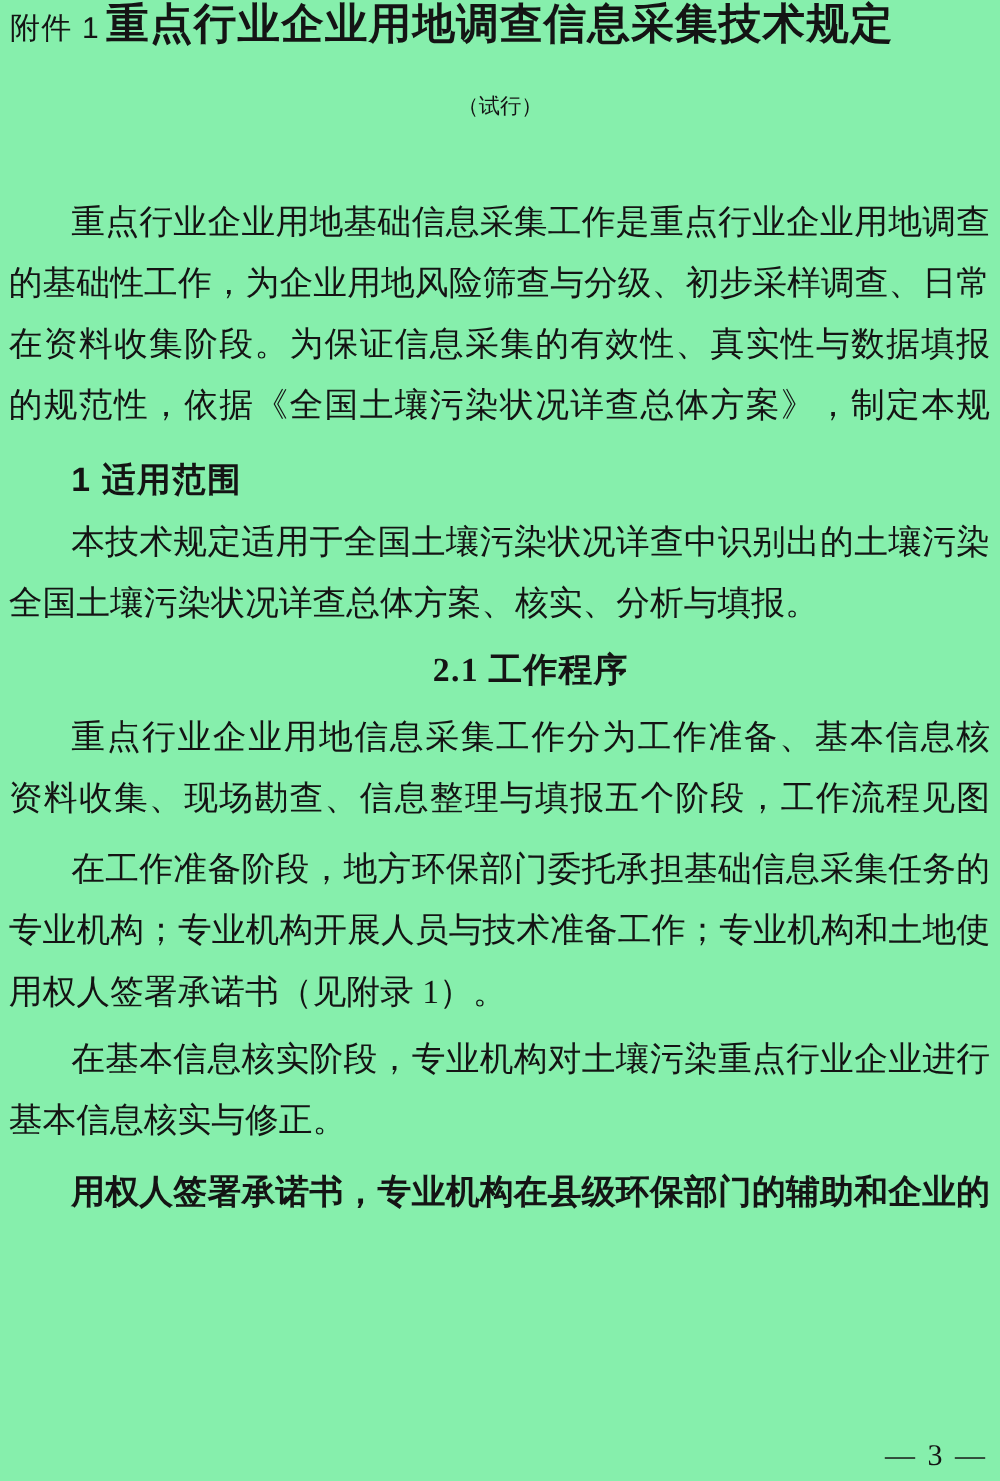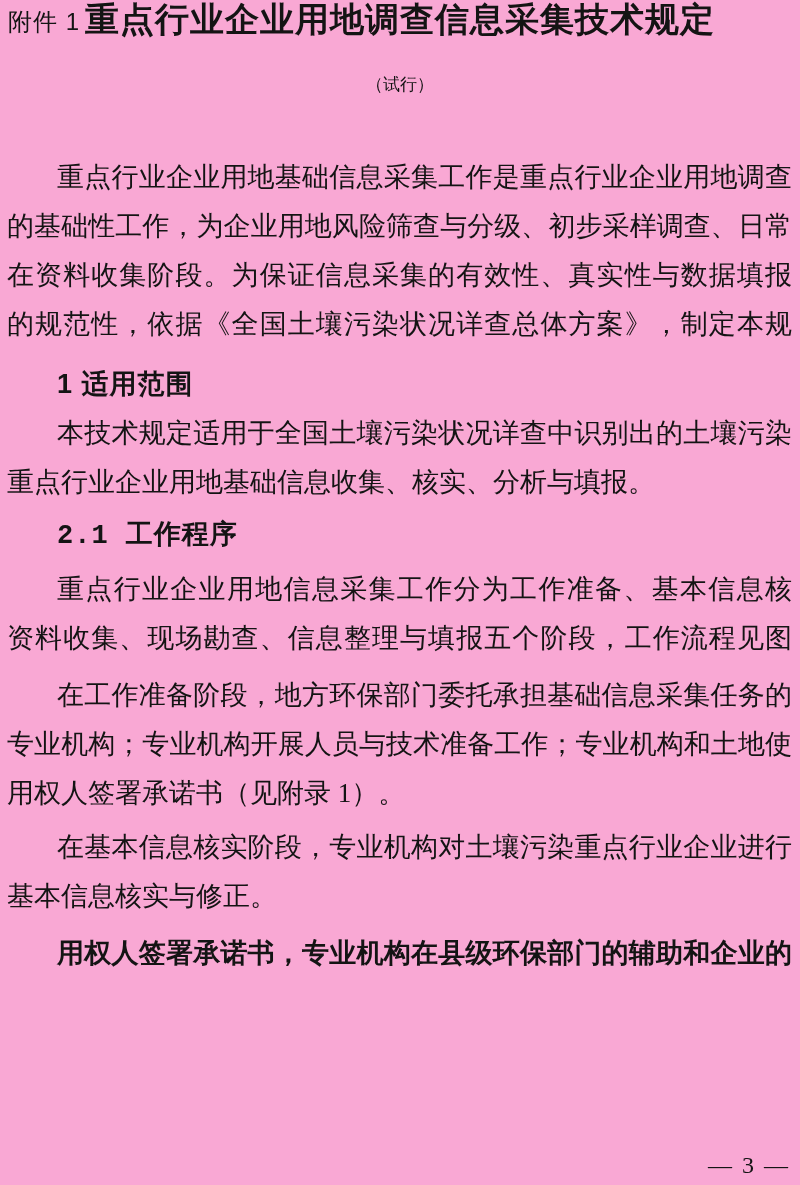--- a/index.html
+++ b/index.html
@@ -1,21 +1,21 @@
 <!DOCTYPE html>
 <html lang="zh"><head>
 <meta charset="utf-8">
 <style>
   html, body { margin: 0; padding: 0; background: #e8e8e8; }
   #page {
     position: relative;
     width: 800px;
     height: 1185px;
     margin: 0 auto;
-    background: #f9a8d4;
+    background: #86efac;
     color: #141414;
     overflow: hidden;
     font-family: "Liberation Serif", "DejaVu Serif", serif;
   }
   #attachment-label {
     position: absolute;
     top: 6px;
     left: 8px;
     font-size: 24px;
     font-family: "Liberation Sans", "DejaVu Sans", sans-serif;
@@ -66,24 +66,25 @@
   .line.indent { text-indent: 50px; }
   .line.heading1 {
     font-weight: bold;
     font-family: "Liberation Sans", "DejaVu Sans", sans-serif;
     text-indent: 50px;
     letter-spacing: 1px;
     white-space: pre;
   }
   .line.heading_kai {
     font-weight: bold;
-    font-family: Liberation Mono, monospace;
+    font-family: Liberation Serif, serif;
     text-indent: 50px;
     letter-spacing: 1px;
     white-space: pre;
+    text-align: center;
   }
   #page-number {
     position: absolute;
     right: 10px;
     bottom: 6px;
     font-size: 24px;
     letter-spacing: 2px;
     font-family: "Liberation Serif", "DejaVu Serif", serif;
     white-space: pre;
   }
@@ -103,21 +104,21 @@
         <div class="line indent fill">重点行业企业用地基础信息采集工作是重点行业企业用地调查</div>
         <div class="line fill">的基础性工作，为企业用地风险筛查与分级、初步采样调查、日常</div>
         <div class="line fill">在资料收集阶段。为保证信息采集的有效性、真实性与数据填报</div>
         <div class="line fill">的规范性，依据《全国土壤污染状况详查总体方案》，制定本规定。</div>
       </div>
       <div class="block">
         <div class="line heading1">1 适用范围</div>
       </div>
       <div class="block">
         <div class="line indent fill">本技术规定适用于全国土壤污染状况详查中识别出的土壤污染</div>
-        <div class="line">重点行业企业用地基础信息收集、核实、分析与填报。</div>
+        <div class="line">全国土壤污染状况详查总体方案、核实、分析与填报。</div>
       </div>
       <div class="block">
         <div class="line heading_kai">2.1 工作程序</div>
       </div>
       <div class="block">
         <div class="line indent fill">重点行业企业用地信息采集工作分为工作准备、基本信息核实、</div>
         <div class="line fill">资料收集、现场勘查、信息整理与填报五个阶段，工作流程见图 1。</div>
       </div>
       <div class="block">
         <div class="line indent fill">在工作准备阶段，地方环保部门委托承担基础信息采集任务的</div>

